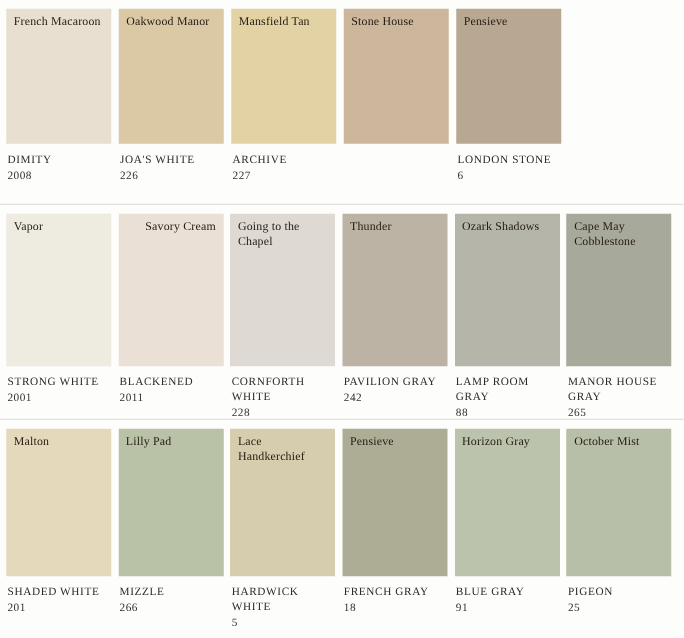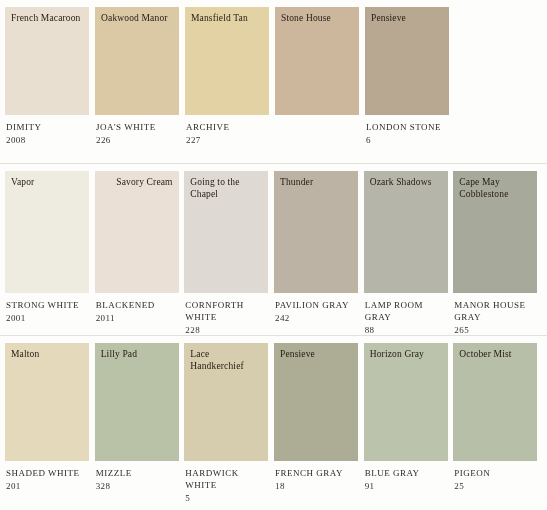--- a/index.html
+++ b/index.html
@@ -200,21 +200,21 @@
           <div class="meta-name">SHADED WHITE</div>
           <div class="meta-number">201</div>
         </div>
       </div>
       <div class="swatch-cell col-1">
         <div class="swatch-chip" style="background: rgb(185, 193, 166);">
           <div class="chip-name">Lilly Pad</div>
         </div>
         <div class="swatch-meta">
           <div class="meta-name">MIZZLE</div>
-          <div class="meta-number">328</div>
+          <div class="meta-number">266</div>
         </div>
       </div>
       <div class="swatch-cell col-2">
         <div class="swatch-chip" style="background: rgb(214, 205, 174);">
           <div class="chip-name">Lace
 Handkerchief</div>
         </div>
         <div class="swatch-meta">
           <div class="meta-name">HARDWICK
 WHITE</div>

